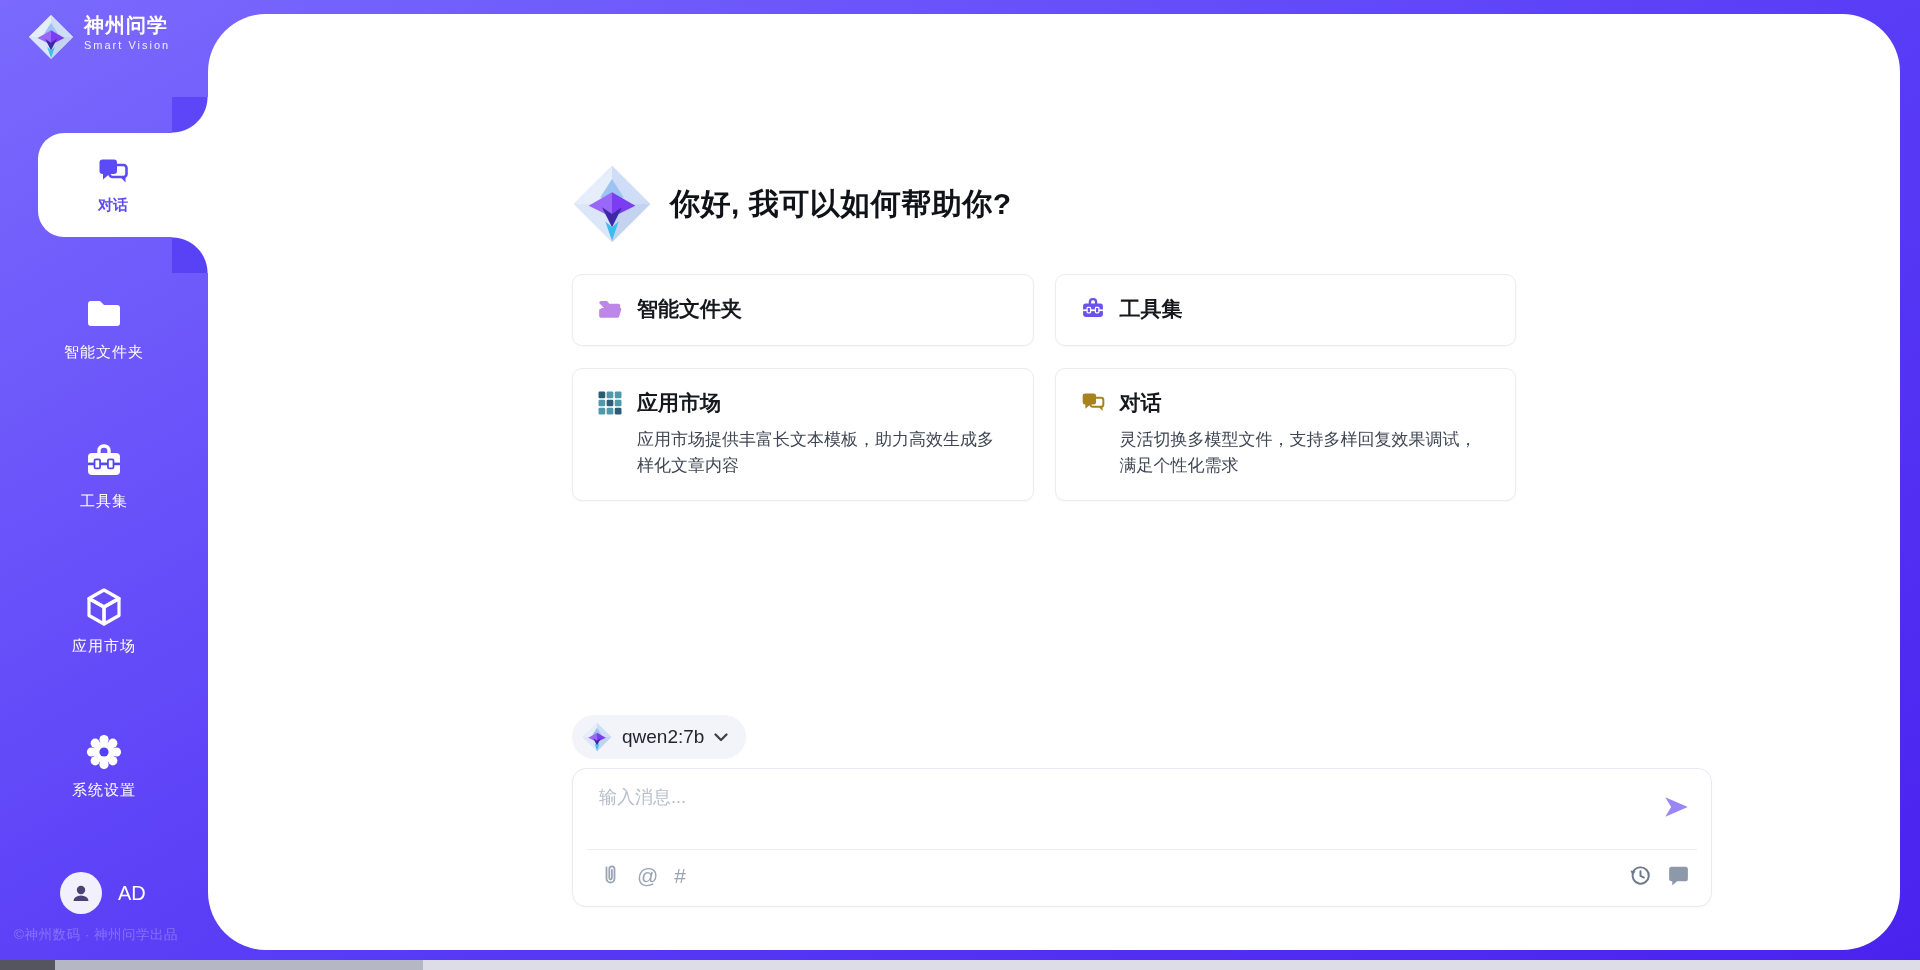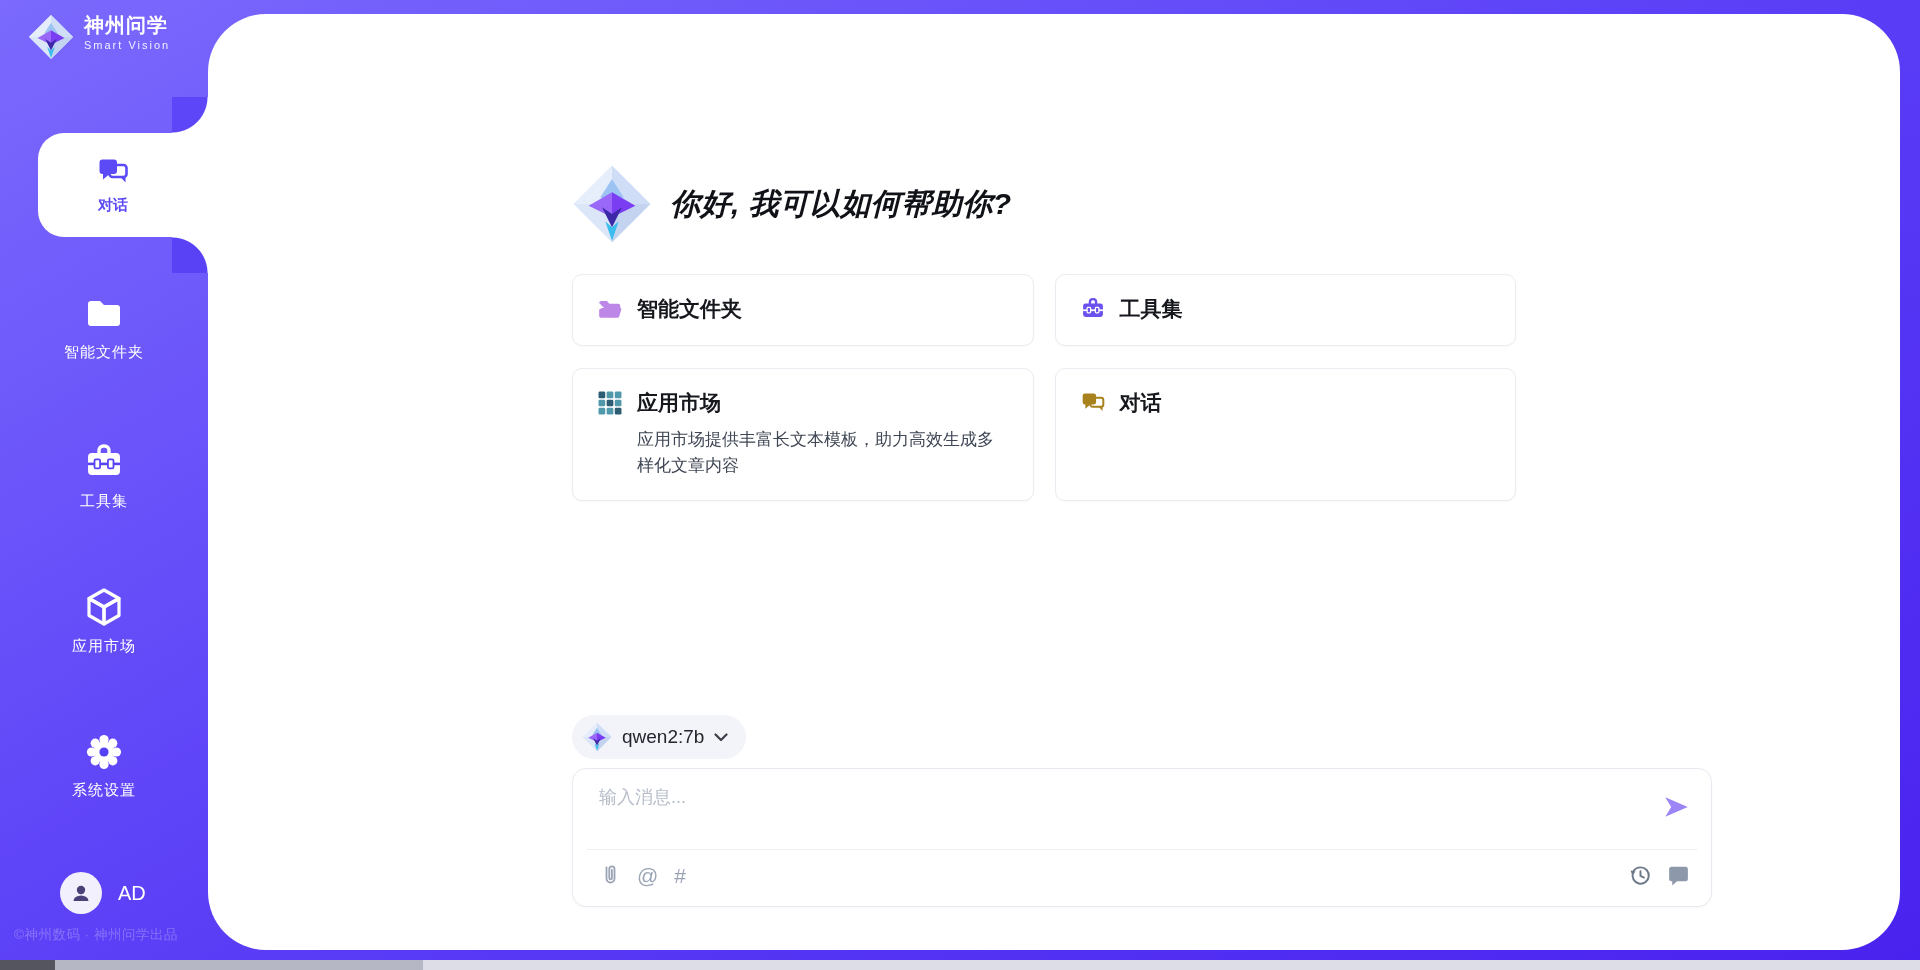--- a/index.html
+++ b/index.html
@@ -43,21 +43,21 @@
 
   .user-row { position:absolute; left:60px; top:872px; display:flex; align-items:center; gap:16px; cursor:pointer; }
   .avatar { width:42px; height:42px; border-radius:50%; background:#f3f0fd;
             display:flex; align-items:center; justify-content:center; }
   .user-initials { color:#fff; font-size:20px; font-weight:500; }
 
   .credit { position:absolute; left:14px; top:926px; width:200px;
             color:rgba(255,255,255,.25); font-size:13.5px; letter-spacing:.5px; }
 
   
-  .hero { position:absolute; left:572px; top:164px; display:flex; align-items:center; gap:18px;font-style:italic; }
+  .hero { position:absolute; left:572px; top:164px; display:flex; align-items:center; gap:18px; }
   .hero-logo { width:80px; height:80px; }
   .greeting { font-size:30px; font-weight:800; color:#101217; letter-spacing:.5px; }
 
   
   .cards { position:absolute; left:572px; top:274px; width:944px;
            display:grid; grid-template-columns:1fr 1fr; column-gap:21px; row-gap:22px; }
   .card { background:#fff; border:1px solid #ebebf2; border-radius:10px;
           padding:20px 24px 22px 24px; cursor:pointer; box-shadow:0 1px 2px rgba(20,20,40,.03); }
   .card-head { display:flex; align-items:center; gap:14px; }
   .card-title { font-size:21px; font-weight:800; color:#16181d; }
@@ -253,20 +253,21 @@
 
     <div class="card">
       <div class="card-head">
         <svg width="26" height="26" viewBox="0 0 34 34">
           <rect x="13.5" y="10" width="17" height="12" rx="3" fill="#fff" stroke="#a8821c" stroke-width="2.6"></rect>
           <polygon points="29.5,21 29.5,27.5 23.5,21" fill="#a8821c"></polygon>
           <path d="M6.5 4.5 h11.5 a3 3 0 0 1 3 3 v8.5 a3 3 0 0 1 -3 3 H13.5 L7 24.5 v-5.5 h-.5 a3 3 0 0 1 -3 -3 V7.5 a3 3 0 0 1 3 -3 z" fill="#a8821c"></path>
         </svg>
         <div class="card-title">对话</div>
       </div>
+      <div class="card-desc">灵活切换多模型文件，支持多样回复效果调试，满足个性化需求</div>
     </div>
   </div>
 
   <div class="model-pill">
     <svg class="model-logo">
         <use href="#diamond"></use>
       </svg>
     <div class="model-name">qwen2:7b</div>
     <svg width="14" height="9" viewBox="0 0 14 9">
       <polyline points="1.5,1.5 7,7 12.5,1.5" fill="none" stroke="#3a3f4a" stroke-width="2.2" stroke-linecap="round" stroke-linejoin="round"></polyline>

